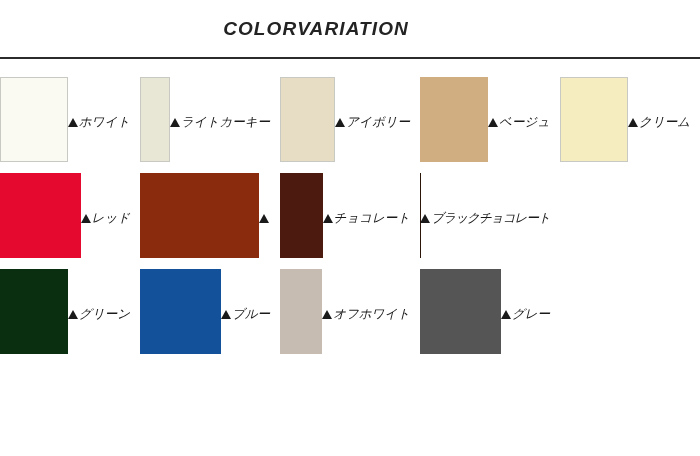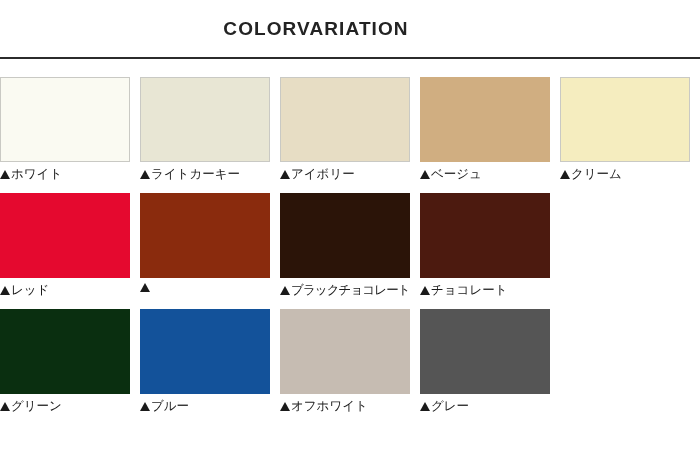--- a/index.html
+++ b/index.html
@@ -13,20 +13,21 @@
     background: #ffffff;
     font-family: "Liberation Sans", "DejaVu Sans", sans-serif;
     color: #1a1a1a;
     overflow: hidden;
   }
   .page {
     width: 632px;
     height: 456px;
     position: relative;
     box-sizing: border-box;
+    font-style: italic;
   }
 
   
   .header {
     height: 57px;
     display: flex;
     align-items: center;
     justify-content: center;
     box-sizing: border-box;
   }
@@ -53,21 +54,21 @@
     gap: 11px;
   }
   .grid-row {
     display: flex;
     gap: 10px;
     padding-left: 0;
   }
   .swatch-cell {
     width: 130px;
     display: flex;
-    flex-direction: column;
+    flex-direction: row;
     text-align: right;
   }
   .swatch-cell.first {
     margin-left: 0;
   }
   .swatch-chip {
     width: 130px;
     height: 85px;
     box-sizing: border-box;
     display: block;
@@ -157,32 +158,32 @@
             <span class="marker-tri"></span>
             <span class="label-text">レッド</span>
           </div>
         </div>
         <div class="swatch-cell">
           <div class="swatch-chip" style="background: rgb(138, 43, 13);"></div>
           <div class="swatch-label">
             <span class="marker-tri"></span>
           </div>
         </div>
+        <div class="swatch-cell">
+          <div class="swatch-chip" style="background: rgb(76, 26, 15);"></div>
+          <div class="swatch-label">
+            <span class="marker-tri"></span>
+            <span class="label-text">チョコレート</span>
+          </div>
+        </div>
         <div class="swatch-cell long">
           <div class="swatch-chip" style="background: rgb(43, 20, 8);"></div>
           <div class="swatch-label">
             <span class="marker-tri"></span>
             <span class="label-text">ブラックチョコレート</span>
-          </div>
-        </div>
-        <div class="swatch-cell">
-          <div class="swatch-chip" style="background: rgb(76, 26, 15);"></div>
-          <div class="swatch-label">
-            <span class="marker-tri"></span>
-            <span class="label-text">チョコレート</span>
           </div>
         </div>
       </div>
       <div class="grid-row">
         <div class="swatch-cell first">
           <div class="swatch-chip" style="background: rgb(10, 47, 16);"></div>
           <div class="swatch-label">
             <span class="marker-tri"></span>
             <span class="label-text">グリーン</span>
           </div>

